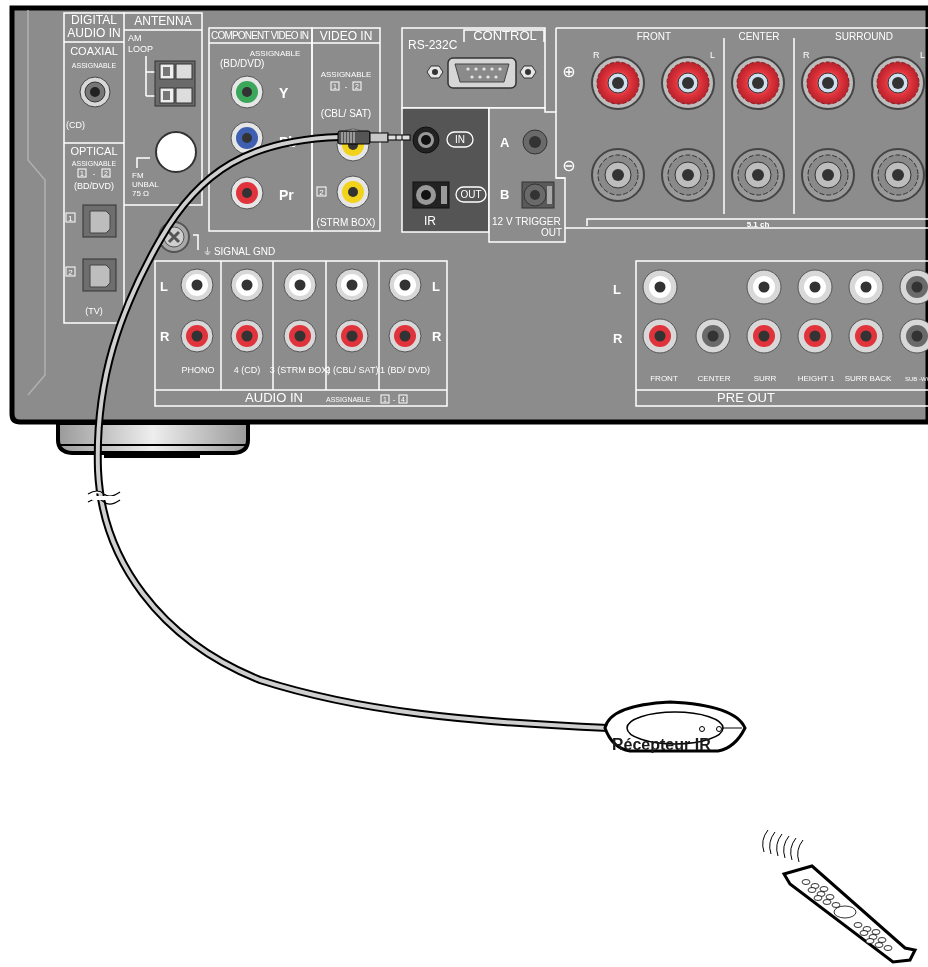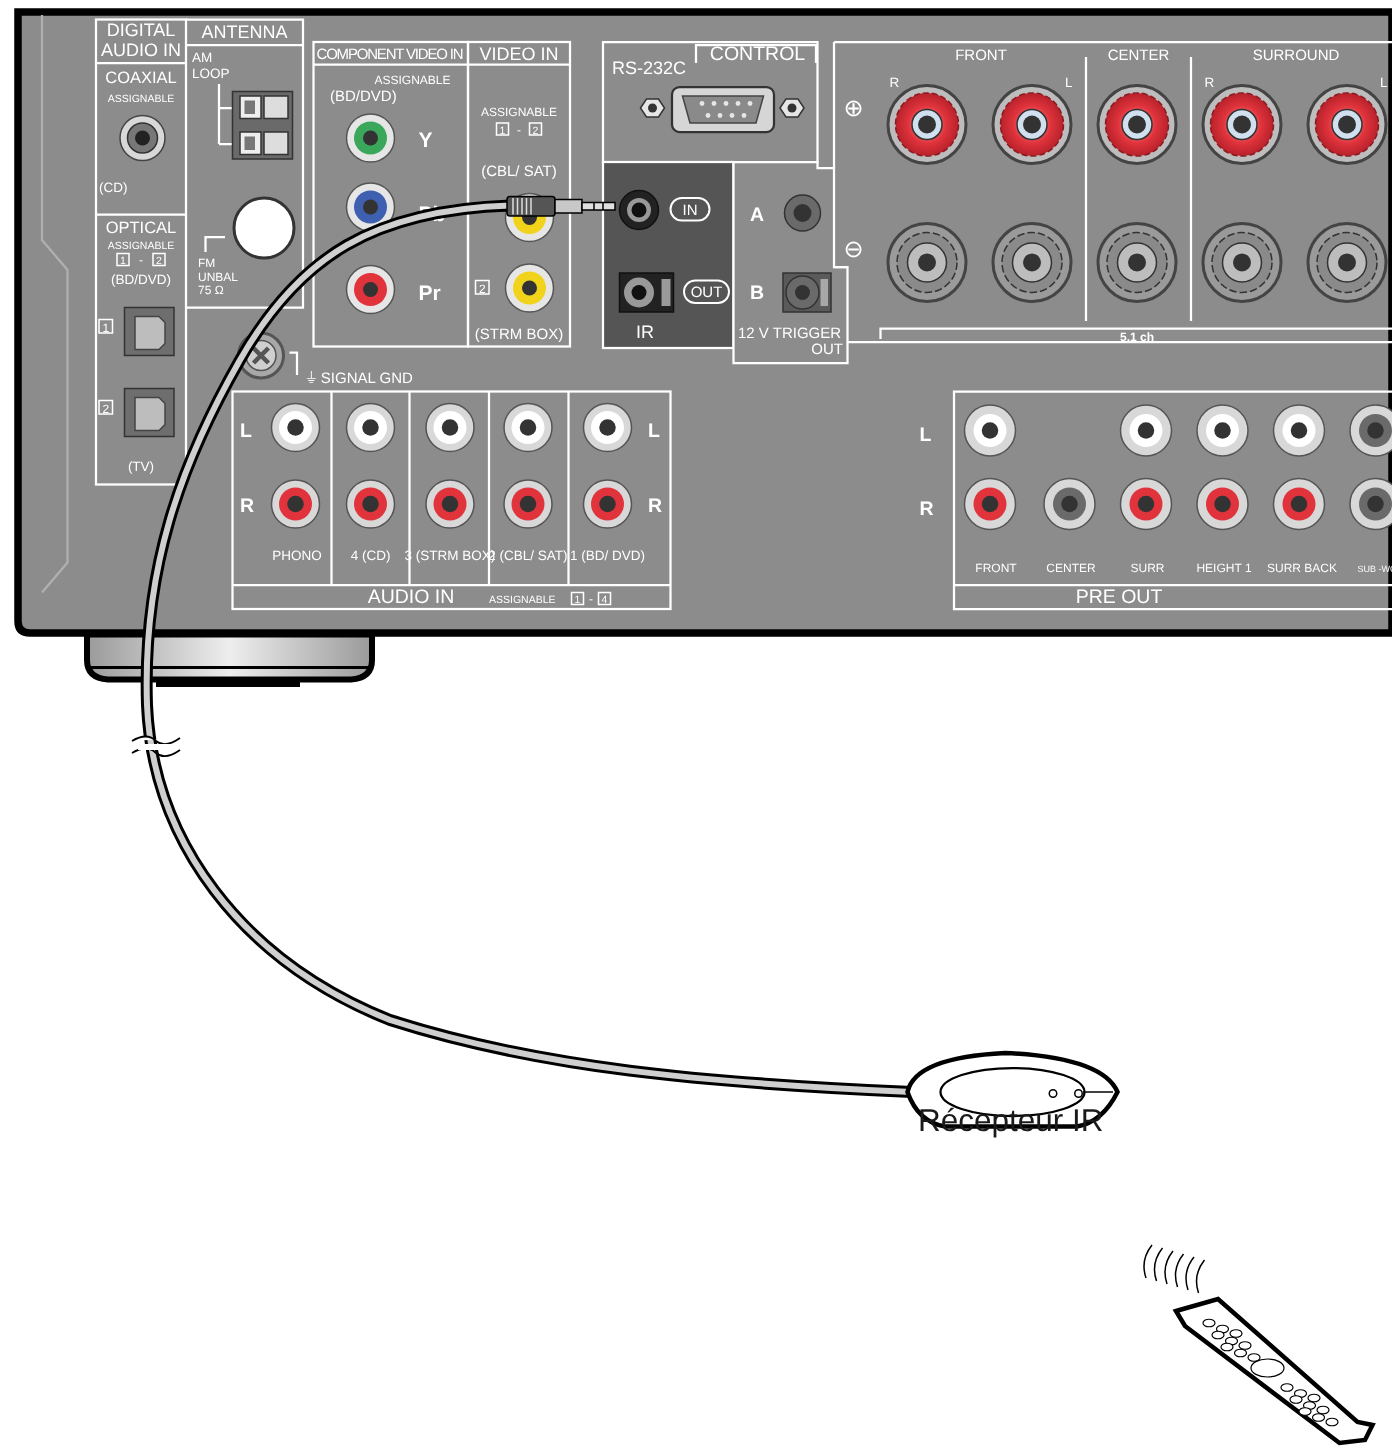--- a/index.html
+++ b/index.html
@@ -1,19 +1,19 @@
 <!DOCTYPE html>
 <html><head>
 <meta charset="utf-8">
 <style>
   html, body { margin:0; padding:0; background:#ffffff; }
   body { width:928px; height:967px; position:relative; overflow:hidden; font-family:"Liberation Sans", sans-serif; }
   svg { position:absolute; left:0; top:0; }
   .lbl { font-family:"Liberation Sans", sans-serif; fill:#ffffff; }
-  .caption { position:absolute; left:612px; top:736px; font-family:"Liberation Sans", sans-serif; font-weight:normal; font-size:21px; color:#1a1a1a; }
+  .caption { position:absolute; left:612px; top:736px; font-family:"Liberation Sans", sans-serif; font-weight:bold; font-size:16px; color:#1a1a1a; }
 </style>
 </head>
 <body>
 
 <svg width="928" height="967" viewBox="0 0 928 967">
   <defs>
     <radialGradient id="redGrad" cx="50%" cy="50%" r="50%">
       <stop offset="0%" stop-color="#f7a3a3"></stop>
       <stop offset="60%" stop-color="#e0333c"></stop>
       <stop offset="100%" stop-color="#b8222b"></stop>

